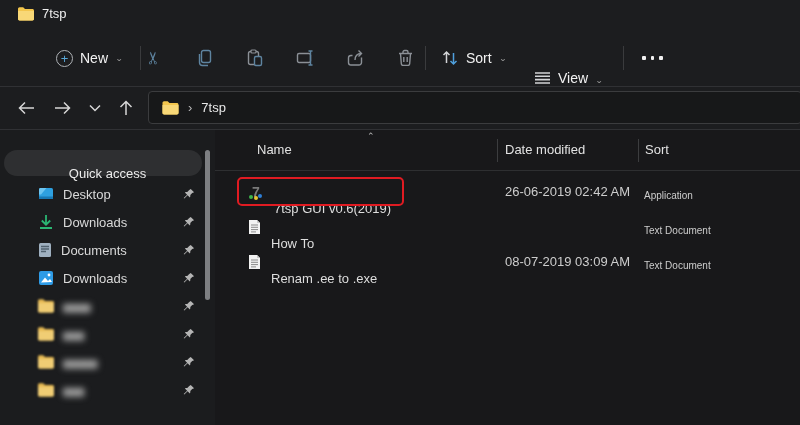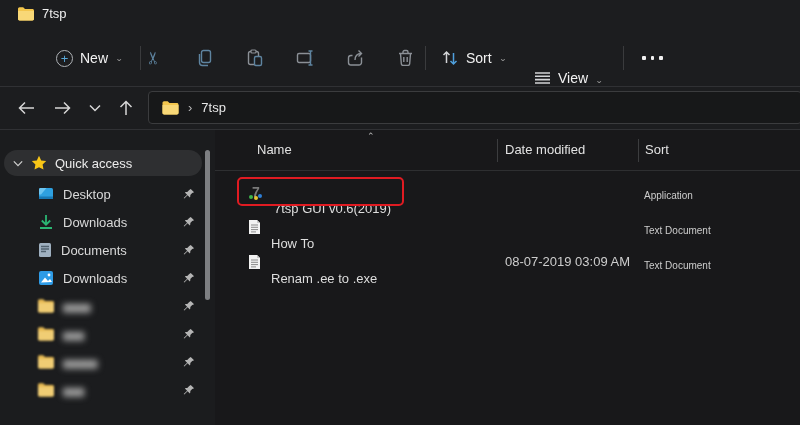--- a/index.html
+++ b/index.html
@@ -38,21 +38,21 @@
   .nav-btn { position:absolute; top:5px; width:32px; height:32px; display:flex; align-items:center; justify-content:center; border-radius:4px; }
   .addressbar { position:absolute; left:148px; top:4px; right:-2px; height:33px;
     background:#171819; border:1px solid #3b3c3e; border-radius:4px;
     display:flex; align-items:center; padding-left:13px; gap:9px; }
   .crumb-sep { color:#b9b9b9; font-size:13px; }
   .crumb { color:#e8e8e8; font-size:13px; }
 
   
   .sidebar { position:absolute; top:130px; left:0; width:215px; bottom:0; background:#1b1c1e; overflow:hidden; }
   .qa-row { position:absolute; left:4px; top:20px; width:198px; height:26px; background:#2e2f31; border-radius:13px;
-    display:flex; align-items:center; padding-left:9px; gap:8px; }
+    display:flex; align-items:center; padding-left:9px; gap:8px;flex-direction:column; }
   .qa-label { color:#ececec; font-size:13px; }
   .side-list { position:absolute; top:50px; left:0; right:0; }
   .side-item { height:28px; display:flex; align-items:center; padding-left:38px; gap:9px; position:relative; }
   .side-label { color:#d9d9d9; font-size:13px; white-space:nowrap; }
   .pin { position:absolute; right:20px; top:8px; }
   .redacted .side-label { filter:blur(3px); color:#9b9b9b; font-family:"DejaVu Sans", sans-serif; font-size:10px; letter-spacing:-1px; }
   .redacted .f-icon { filter:blur(1.2px); }
   .side-scrollbar { position:absolute; top:150px; left:205px; width:5px; height:150px; background:#7d7f82; border-radius:3px; }
 
   .content { position:absolute; top:130px; left:215px; right:0; bottom:0; background:#18181a; overflow:hidden; }
@@ -338,20 +338,21 @@
   </div>
   <div class="head-line"></div>
 
   <div class="rows">
 
     <div class="frow">
       <span class="cell-name">
         <span class="app7">7<i class="d1"></i><i class="d2"></i><i class="d3"></i></span>
         <span class="fname">7tsp GUI v0.6(2019)</span>
       </span>
+      <span class="fdate">26-06-2019 02:42 AM</span>
       <span class="ftype">Application</span>
     </div>
 
     <div class="frow">
       <span class="cell-name">
         <svg width="13" height="16" viewBox="0 0 13 16">
             <path d="M1 1h8l3 3v11H1z" fill="#f2f2f2"></path>
             <path d="M9 1l3 3H9z" fill="#c9c9c9"></path>
             <path d="M3 6h7M3 8.3h7M3 10.6h7M3 12.9h5" stroke="#8a8a8a" stroke-width="1"></path>
           </svg>

